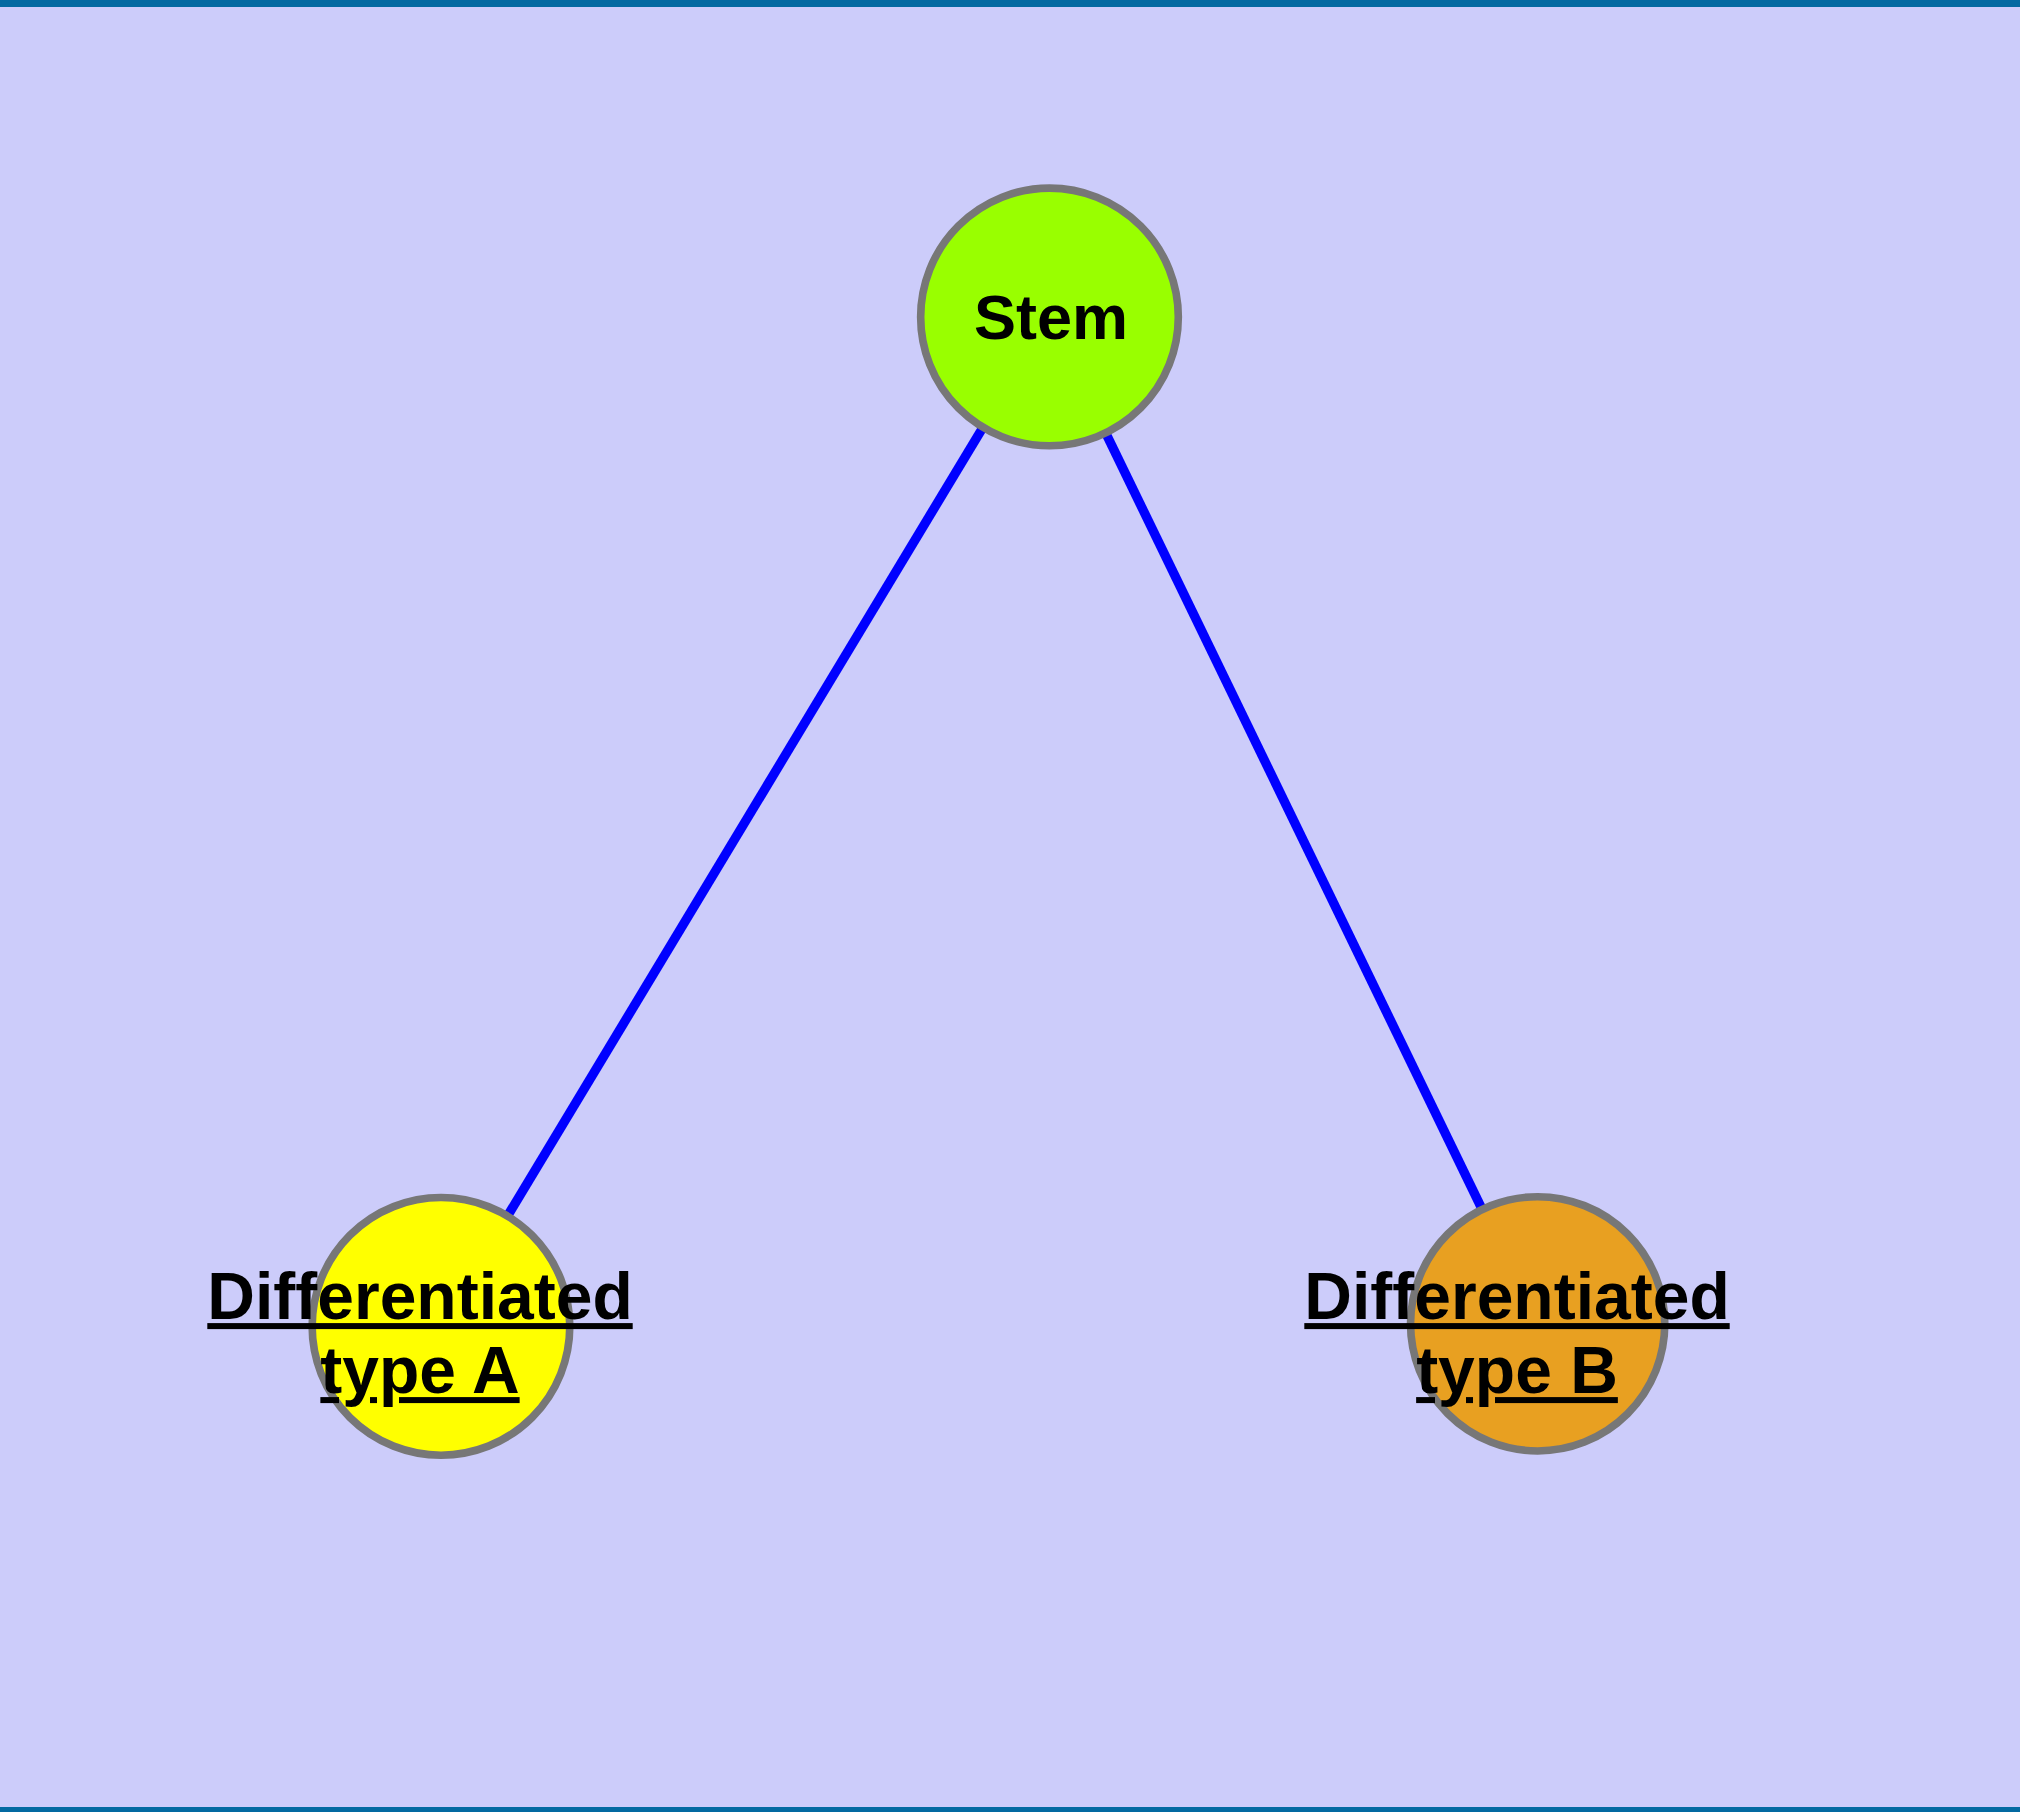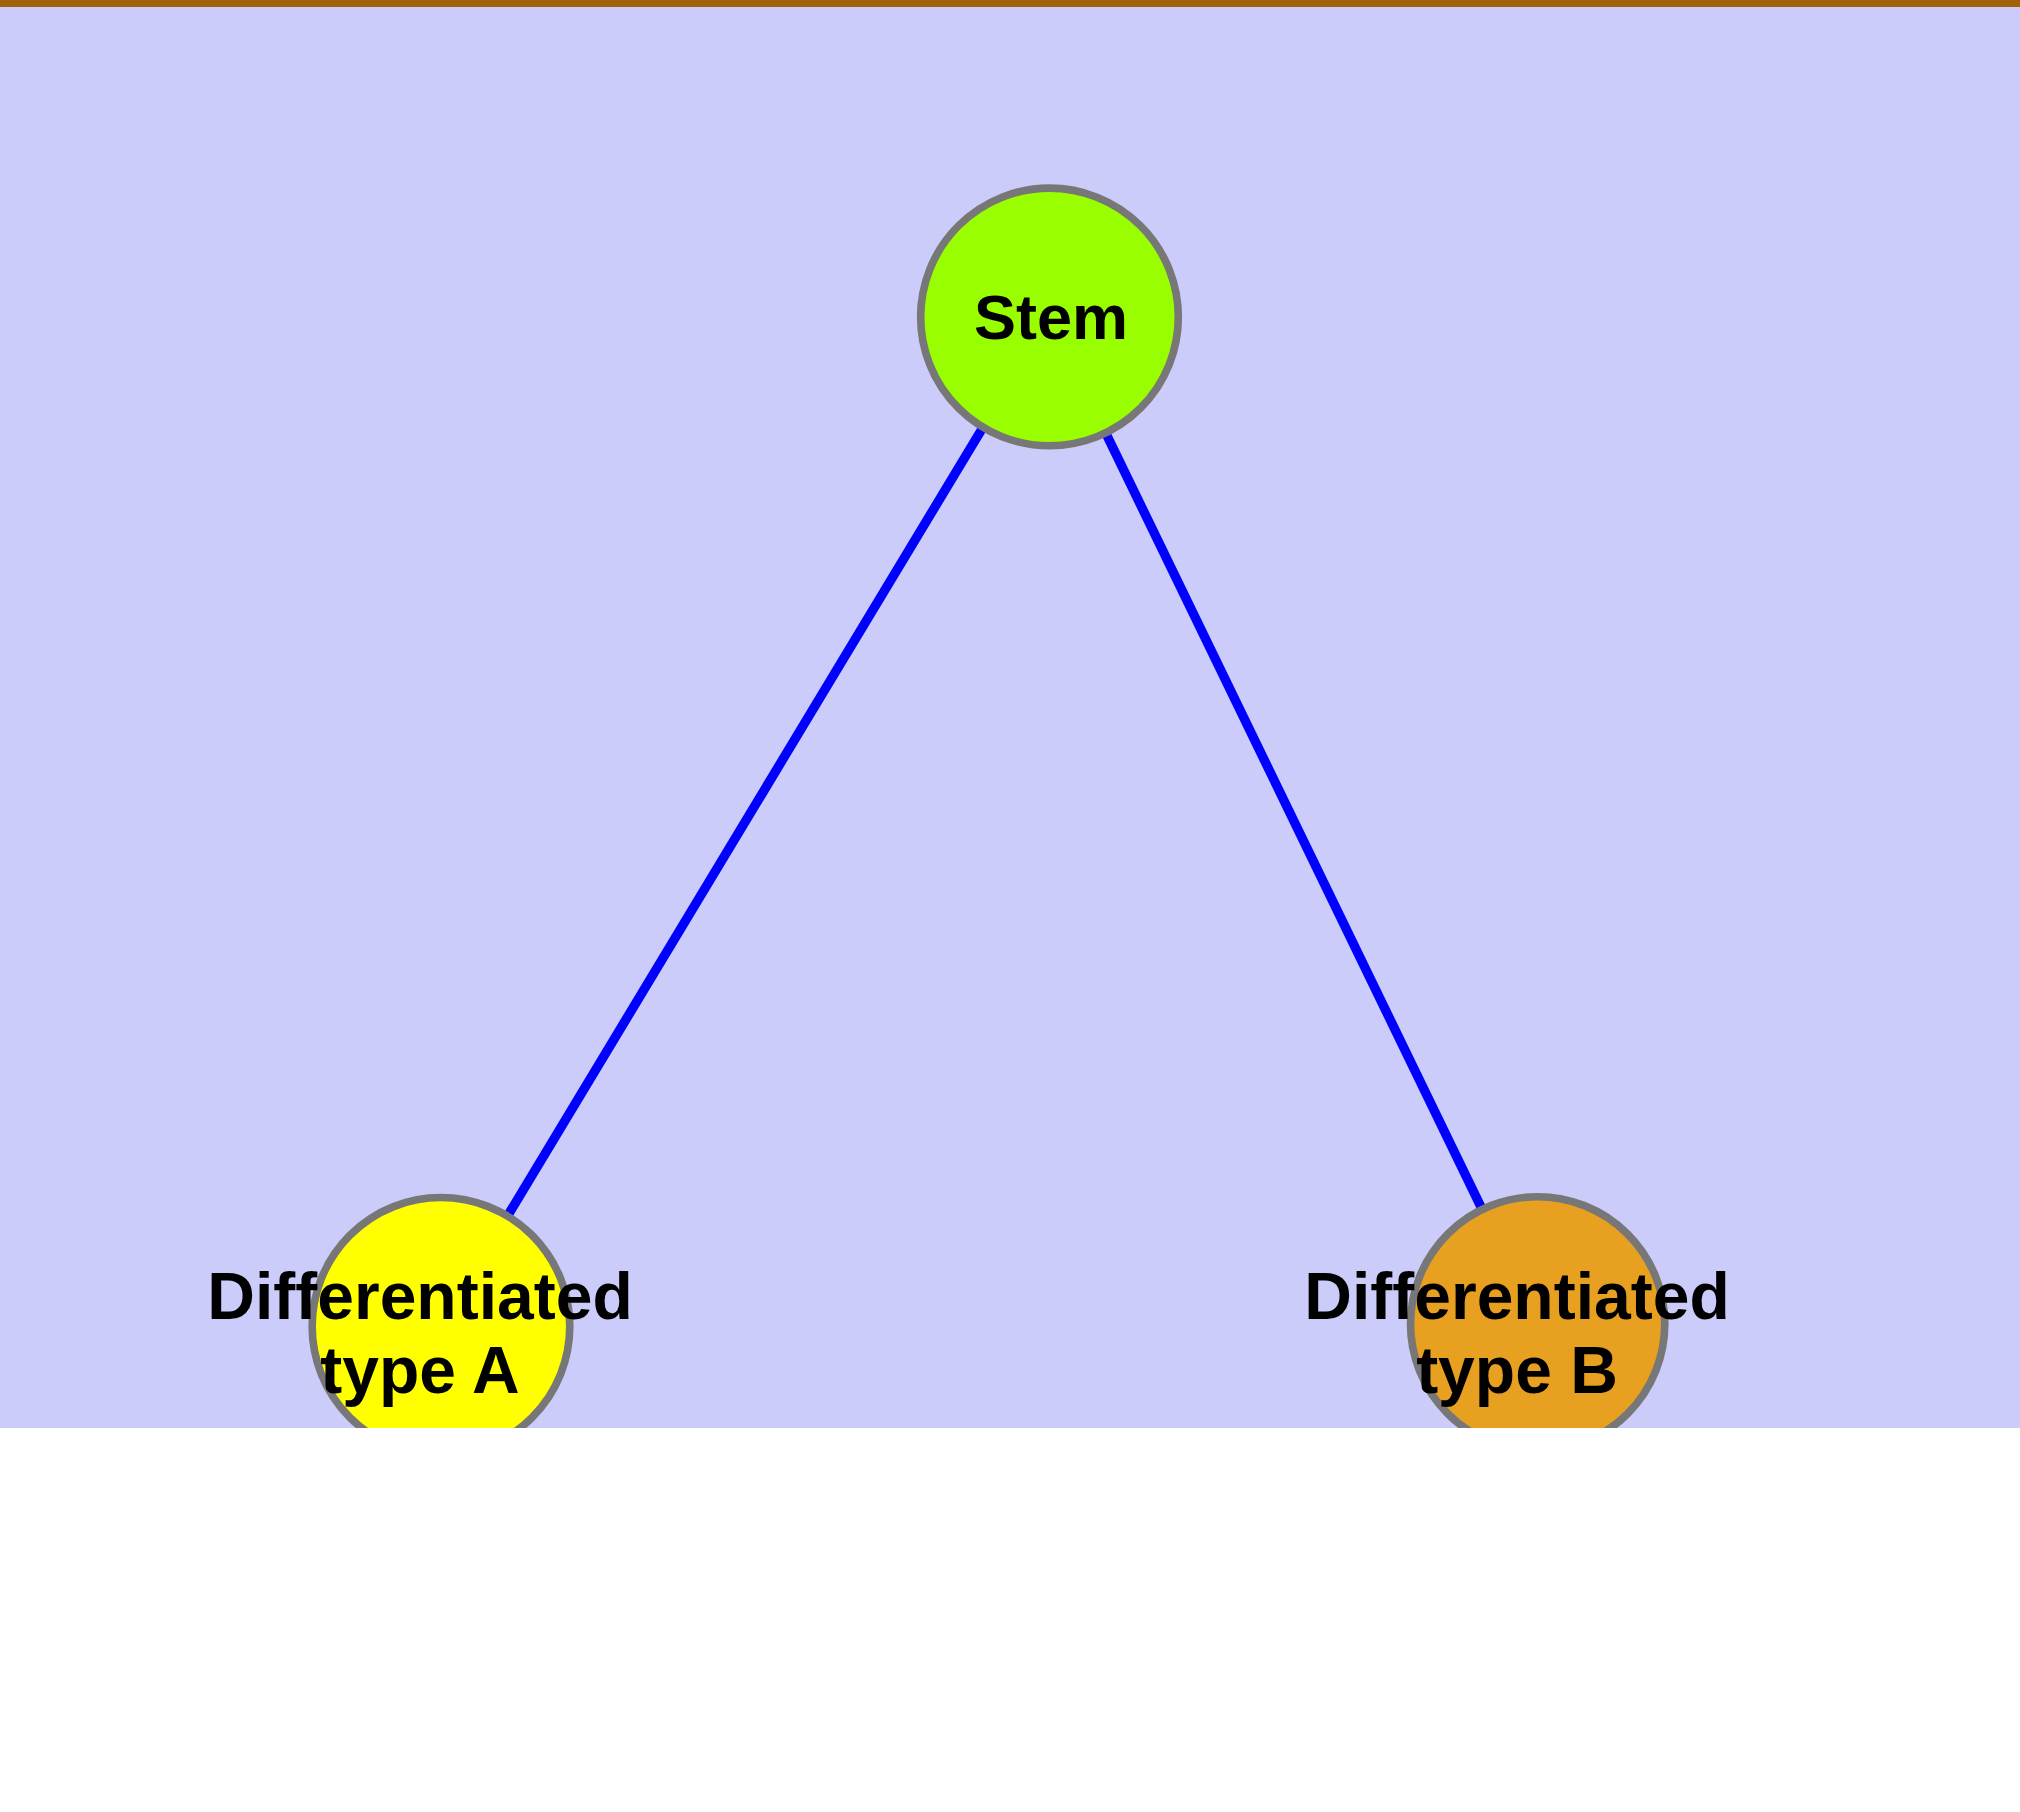--- a/index.html
+++ b/index.html
@@ -3,22 +3,22 @@
 <meta charset="utf-8">
 <style>
   html, body {
     margin: 0;
     padding: 0;
     background: #ffffff;
   }
   #canvas {
     position: relative;
     width: 2021px;
-    height: 1428px;
-    background: #a16207;
+    height: 1812px;
+    background: #0369a1;
     overflow: hidden;
     font-family: "Liberation Sans", sans-serif;
   }
   #plot-area {
     position: absolute;
     left: 0px;
     top: 6.8px;
     width: 2021px;
     height: 1800px;
     background: #ccccfa;
@@ -35,21 +35,21 @@
     color: #000000;
     font-weight: bold;
     font-family: "Liberation Sans", sans-serif;
     text-align: center;
     line-height: 1.12;
     white-space: pre;
     transform: translate(-50%, -50%);
     pointer-events: none;
   }
   .label-stem   { font-size: 63px; }
-  .label-diff   { font-size: 66px; }
+  .label-diff   { font-size: 66px; text-decoration: underline; }
 </style>
 </head>
 <body>
 
 <div id="canvas">
 
   <div id="plot-area"></div>
 
   <svg id="graph-svg" viewBox="0 0 2384 2138" xmlns="http://www.w3.org/2000/svg">
     <g id="edges-group">

